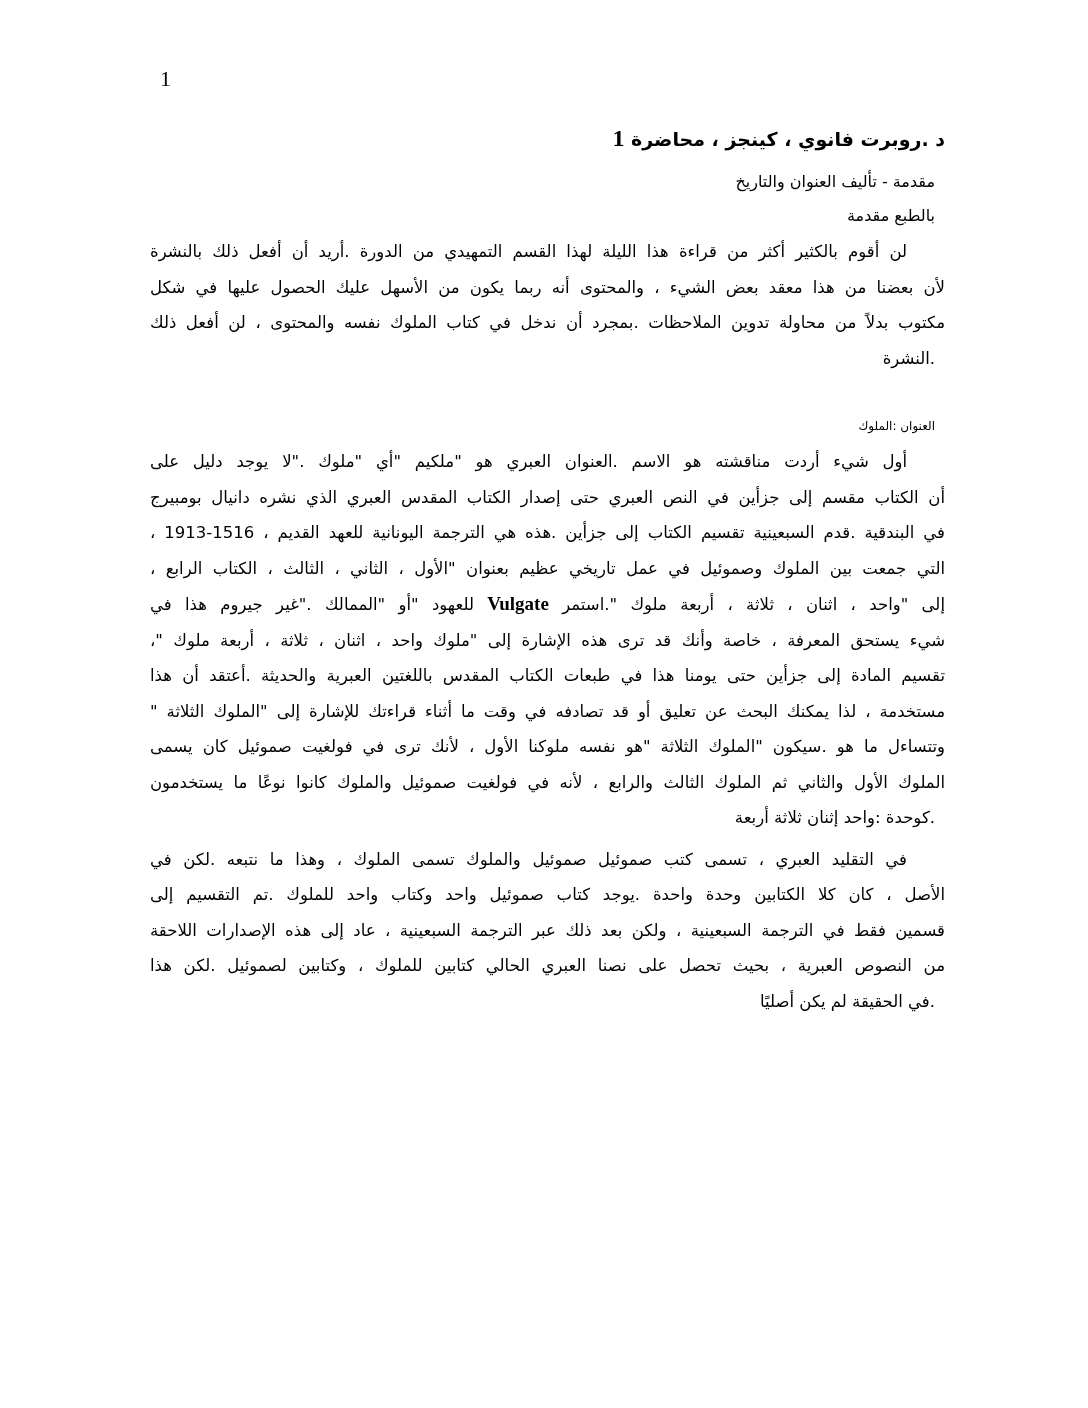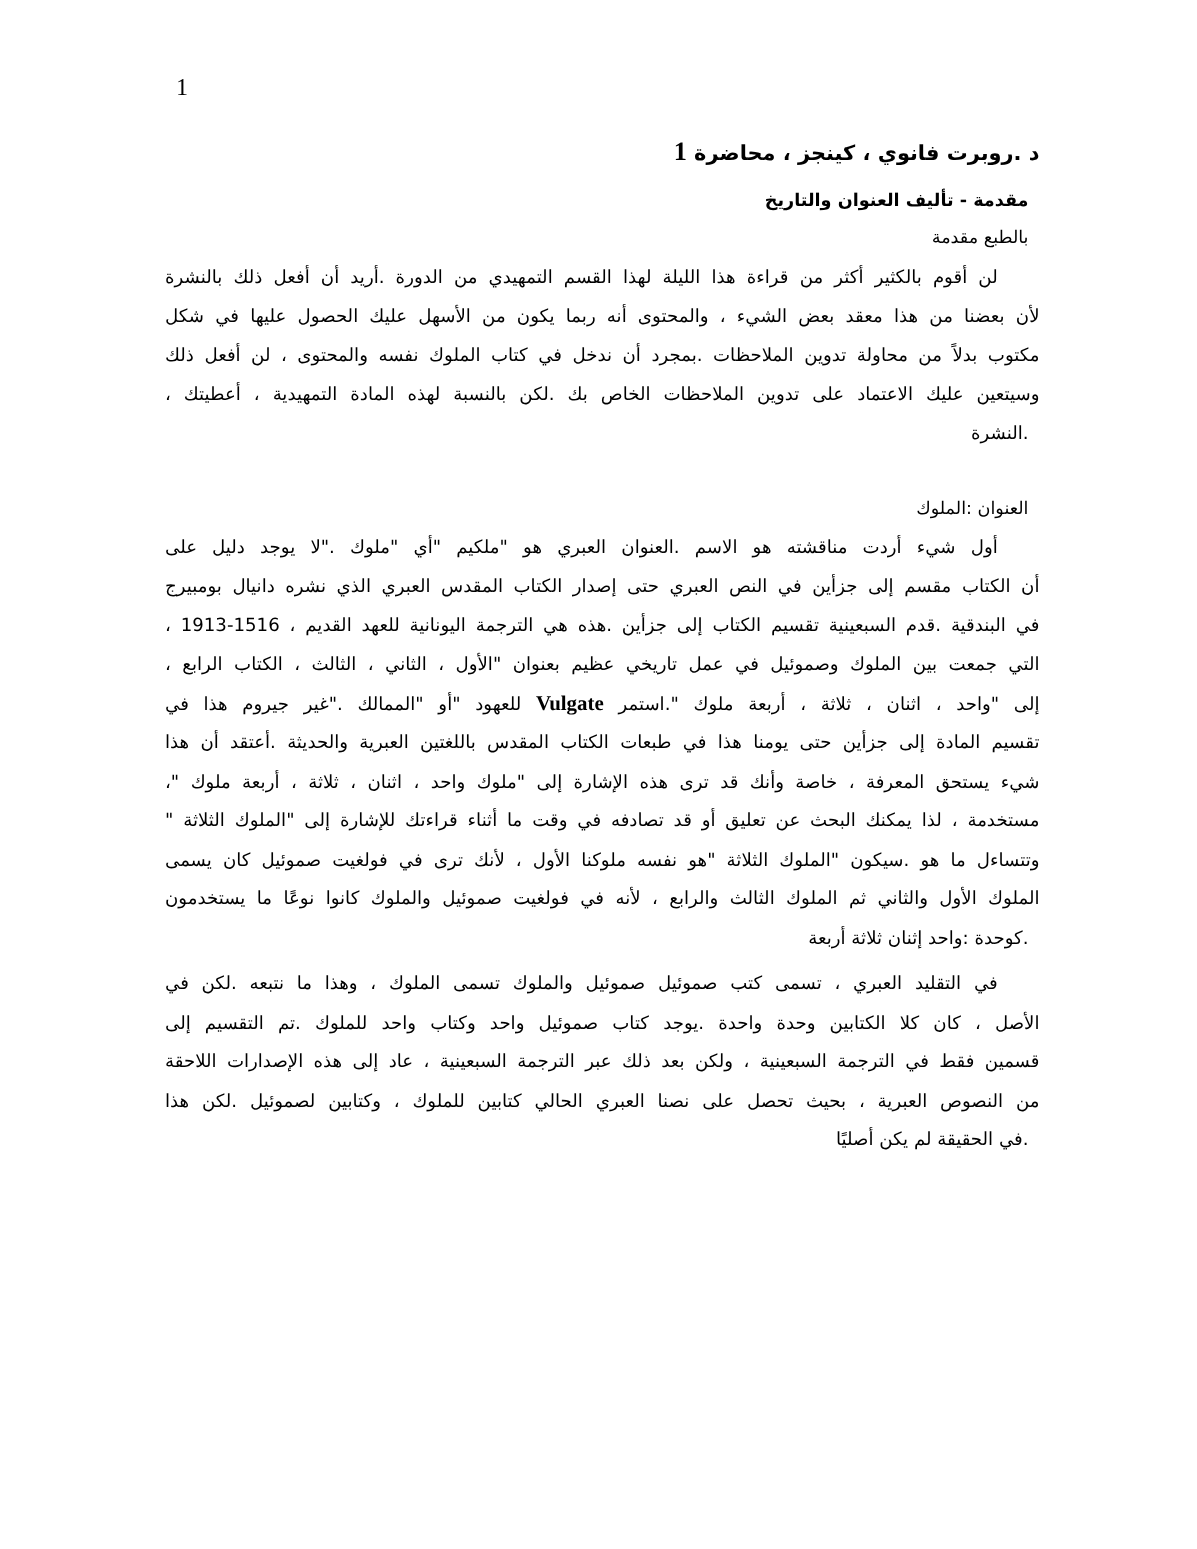--- a/index.html
+++ b/index.html
@@ -48,21 +48,21 @@
       line-height: 22px;
       padding-right: 10px;
     }
     .copyright .yr {
       font-family: "Liberation Serif", serif;
       font-weight: bold;
       font-size: 14px;
     }
     .subtitle {
       font-size: 16px;
-      font-weight: bold;
+      font-weight: normal;
       height: 34px;
       line-height: 32px;
       padding-right: 10px;
     }
     .intro-label {
       font-size: 16px;
       height: 34px;
       line-height: 32px;
       padding-right: 10px;
     }
@@ -85,21 +85,21 @@
     }
     .para .line.first {
       padding-right: 38px;
     }
     .latin {
       font-family: "Liberation Serif", serif;
       font-weight: bold;
       font-size: 19px;
     }
     .section-heading {
-      font-size: 16px;
+      font-size: 12px;
       height: 36px;
       line-height: 36px;
       margin-top: 32px;
       padding-right: 10px;
     }
     .gap { height: 6px; }
   </style>
 </head>
 <body>
 
@@ -110,34 +110,33 @@
     <span>د .روبرت فانوي ، كينجز ، محاضرة</span>
     <span class="num">1</span>
   </div>
   <div class="subtitle">مقدمة - تأليف العنوان والتاريخ</div>
   <div class="intro-label">بالطبع مقدمة</div>
 
   <p class="para">
     <span class="line first">لن أقوم بالكثير أكثر من قراءة هذا الليلة لهذا القسم التمهيدي من الدورة .أريد أن أفعل ذلك بالنشرة</span>
     <span class="line">لأن بعضنا من هذا معقد بعض الشيء ، والمحتوى أنه ربما يكون من الأسهل عليك الحصول عليها في شكل</span>
     <span class="line">مكتوب بدلاً من محاولة تدوين الملاحظات .بمجرد أن ندخل في كتاب الملوك نفسه والمحتوى ، لن أفعل ذلك</span>
-    <span class="line">وسيتعين عليك الاعتماد على تدوين الملاحظات الخاص بك .لكن بالنسبة لهذه المادة التمهيدية ، أعطيتك ،</span>
     <span class="line last">.النشرة</span>
   </p>
 
   <div class="section-heading">العنوان :الملوك</div>
 
   <p class="para">
     <span class="line first">أول شيء أردت مناقشته هو الاسم .العنوان العبري هو "ملكيم "أي "ملوك ."لا يوجد دليل على</span>
     <span class="line">أن الكتاب مقسم إلى جزأين في النص العبري حتى إصدار الكتاب المقدس العبري الذي نشره دانيال بومبيرج</span>
     <span class="line">في البندقية .قدم السبعينية تقسيم الكتاب إلى جزأين .هذه هي الترجمة اليونانية للعهد القديم ، 1516-1913 ،</span>
     <span class="line">التي جمعت بين الملوك وصموئيل في عمل تاريخي عظيم بعنوان "الأول ، الثاني ، الثالث ، الكتاب الرابع ،</span>
     <span class="line">إلى "واحد ، اثنان ، ثلاثة ، أربعة ملوك ".استمر <span class="latin">Vulgate</span> للعهود "أو "الممالك ."غير جيروم هذا في</span>
+    <span class="line">شيء يستحق المعرفة ، خاصة وأنك قد ترى هذه الإشارة إلى "ملوك واحد ، اثنان ، ثلاثة ، أربعة ملوك "،</span>
     <span class="line">تقسيم المادة إلى جزأين حتى يومنا هذا في طبعات الكتاب المقدس باللغتين العبرية والحديثة .أعتقد أن هذا</span>
-    <span class="line">شيء يستحق المعرفة ، خاصة وأنك قد ترى هذه الإشارة إلى "ملوك واحد ، اثنان ، ثلاثة ، أربعة ملوك "،</span>
     <span class="line">مستخدمة ، لذا يمكنك البحث عن تعليق أو قد تصادفه في وقت ما أثناء قراءتك للإشارة إلى "الملوك الثلاثة "</span>
     <span class="line">وتتساءل ما هو .سيكون "الملوك الثلاثة "هو نفسه ملوكنا الأول ، لأنك ترى في فولغيت صموئيل كان يسمى</span>
     <span class="line">الملوك الأول والثاني ثم الملوك الثالث والرابع ، لأنه في فولغيت صموئيل والملوك كانوا نوعًا ما يستخدمون</span>
     <span class="line last">.كوحدة :واحد إثنان ثلاثة أربعة</span>
   </p>
 
   <div class="gap"></div>
 
   <p class="para">
     <span class="line first">في التقليد العبري ، تسمى كتب صموئيل صموئيل والملوك تسمى الملوك ، وهذا ما نتبعه .لكن في</span>

